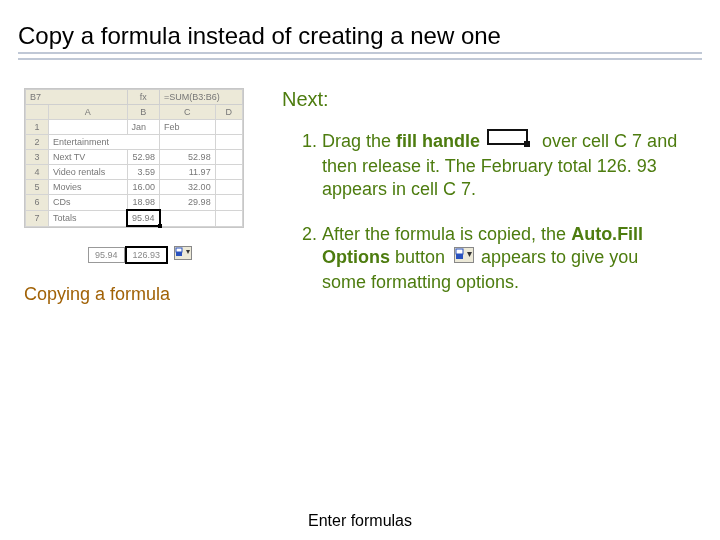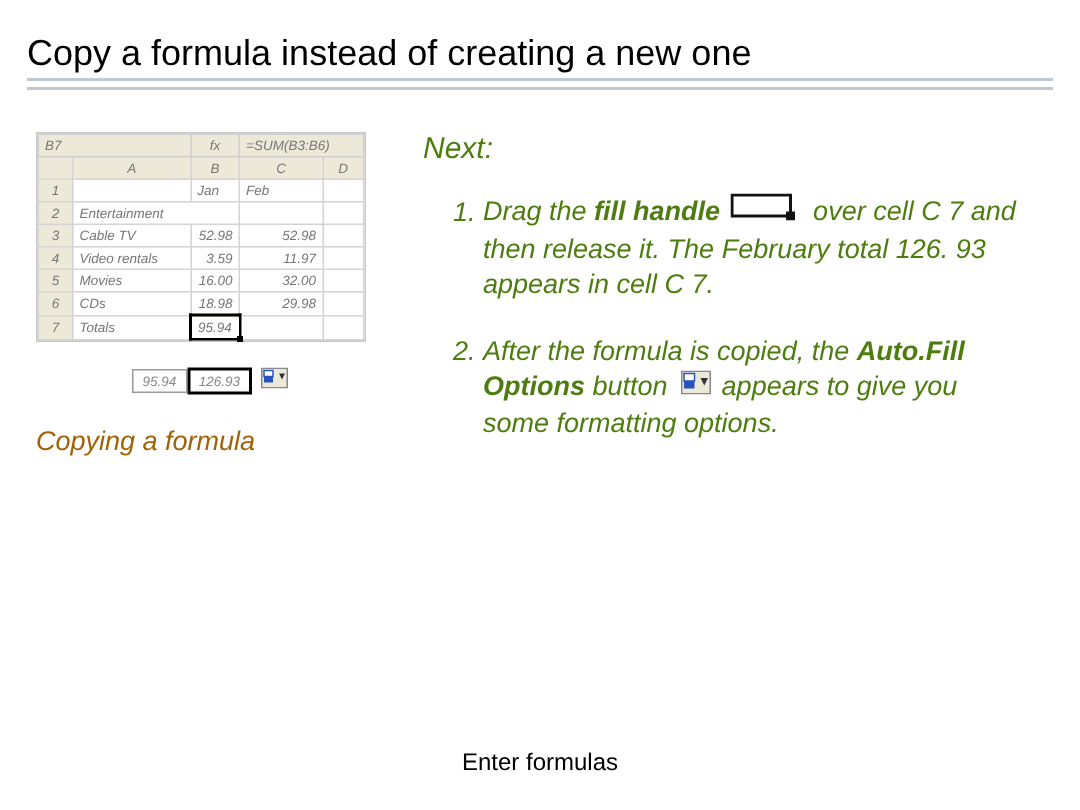--- a/index.html
+++ b/index.html
@@ -22,21 +22,20 @@
     margin-top: 12px;
   }
   .rule2 {
     height: 2px;
     background: #c0c8d6;
     margin: 0 18px 6px 18px;
   }
   .content {
     display: flex;
     padding: 22px 24px 10px 24px;
-    font-style: italic;
   }
   .left {
     width: 240px;
     flex: 0 0 240px;
   }
   .right {
     flex: 1;
     padding-left: 18px;
     color: #4d7c0f;
   }
@@ -63,21 +62,21 @@
     vertical-align: middle;
     margin: 0 4px 2px 2px;
   }
   .autofill-icon {
     display: inline-block;
     vertical-align: middle;
     margin: 0 2px 2px 4px;
   }
   .footer {
     position: absolute;
-    bottom: 22px;
+    bottom: 10px;
     left: 0;
     right: 0;
     text-align: center;
     font-size: 16px;
     font-family: Arial, Helvetica, sans-serif;
     color: #000;
   }
   
   .ss {
     border: 1px solid #c7c7c7;
@@ -158,21 +157,21 @@
               <td></td>
             </tr>
         <tr>
               <td class="rowh">2</td>
               <td colspan="2">Entertainment</td>
               <td></td>
               <td></td>
             </tr>
         <tr>
               <td class="rowh">3</td>
-              <td>Cable TV</td>
+              <td>Next TV</td>
               <td class="num">52.98</td>
               <td class="num">52.98</td>
               <td></td>
             </tr>
         <tr>
               <td class="rowh">4</td>
               <td>Video rentals</td>
               <td class="num">3.59</td>
               <td class="num">11.97</td>
               <td></td>

